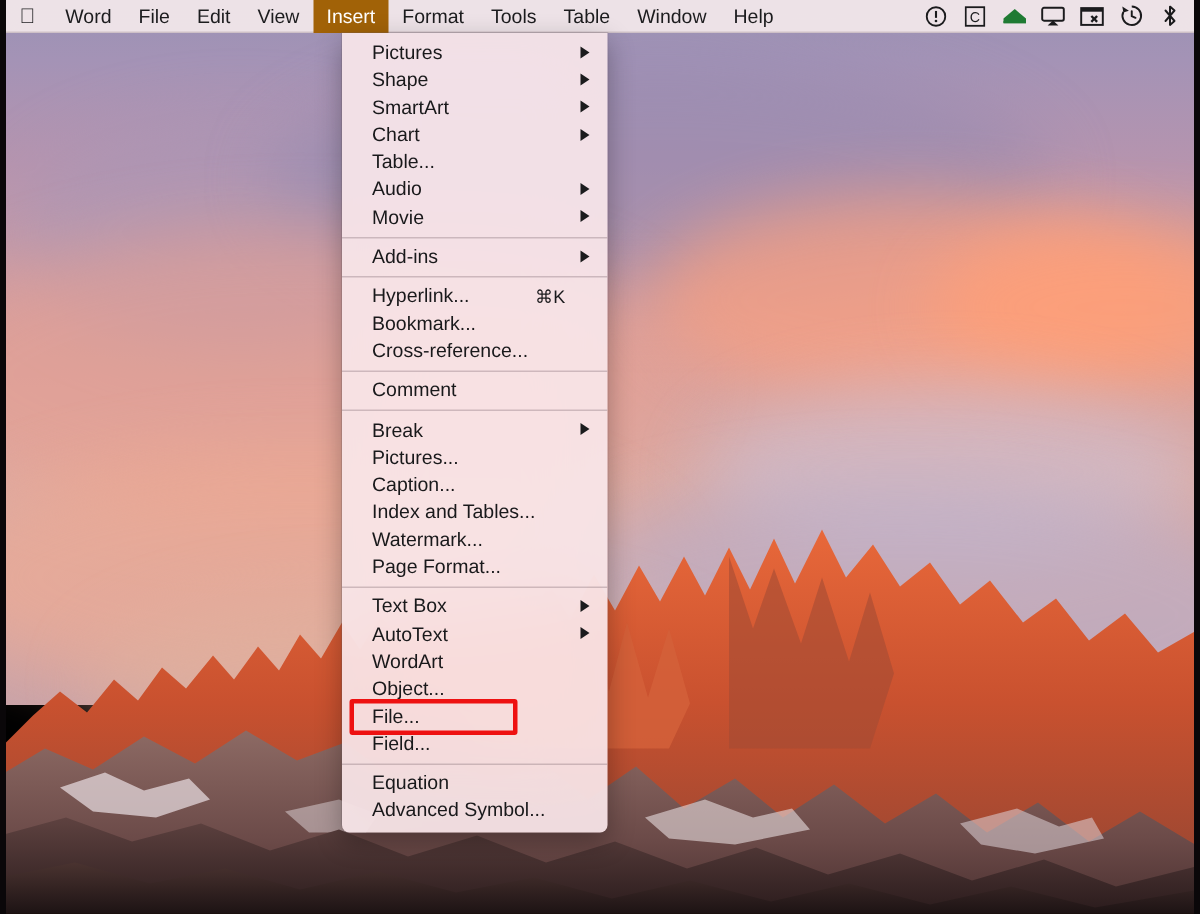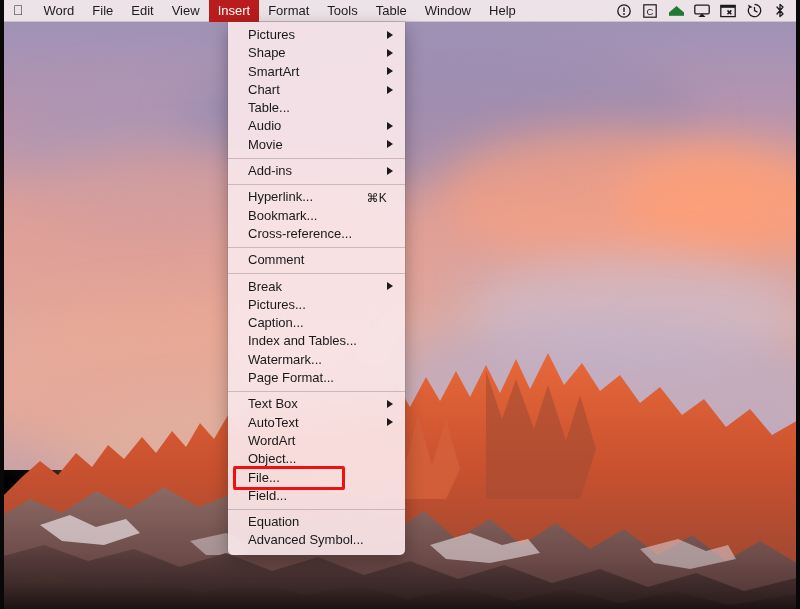--- a/index.html
+++ b/index.html
@@ -55,21 +55,21 @@
     z-index:50;
     border-bottom:1px solid rgba(150,130,140,.35);
   }
   .mb-left { display:flex; align-items:center; height:22px; }
   .mb-item {
     padding:0 9px; height:22px; line-height:22px;
     white-space:nowrap; cursor:default;
   }
   .mb-apple { padding:0 11px 0 13px; font-size:14px; line-height:20px; }
   .mb-app { font-weight:normal; }
-  .mb-item.active { background:#b91c1c; color:#fff; }
+  .mb-item.active { background:#a16207; color:#fff; }
   .mb-right {
     margin-left:auto; display:flex; align-items:center;
     height:22px; padding-right:8px; gap:2px;
   }
   .mb-icon {
     width:24px; height:22px; display:flex; align-items:center;
     justify-content:center; cursor:default;
   }
   .mb-icon svg { display:block; }
 
@@ -80,21 +80,21 @@
     backdrop-filter:blur(24px) saturate(140%);
     border-radius:0 0 5px 5px;
     box-shadow:0 6px 18px rgba(0,0,0,.30), 0 0 0 .5px rgba(120,100,110,.35);
     padding:4px 0 5px 0;
     font-size:13px; color:#19191b;
     z-index:60;
     overflow:hidden;
   }
   .mi {
     height:18.3px; display:flex; align-items:center;
-    padding:0 10px 0 20px; position:relative;
+    padding:0 20px 0 20px; position:relative;
     white-space:nowrap; cursor:default;
   }
   .mi .label { flex:1 1 auto; line-height:18.3px; }
   .mi .short {
     font-size:12px; color:#19191b;
     letter-spacing:.2px; padding-right:8px;
   }
   .mi .arrow {
     position:absolute; right:12px; top:50%;
     width:0; height:0; margin-top:-4.5px;

